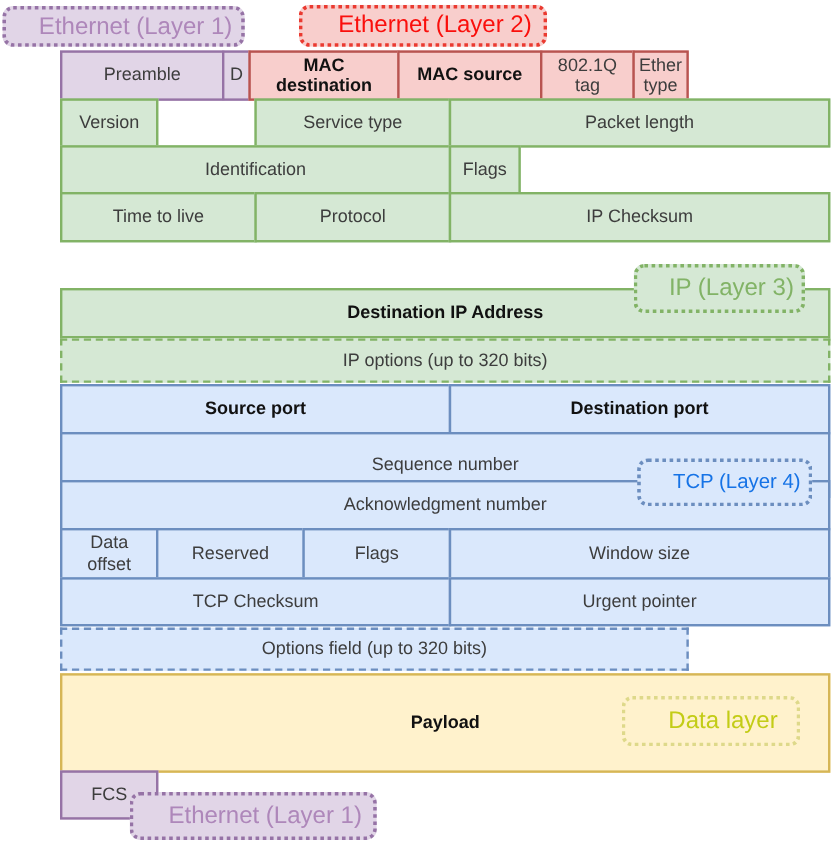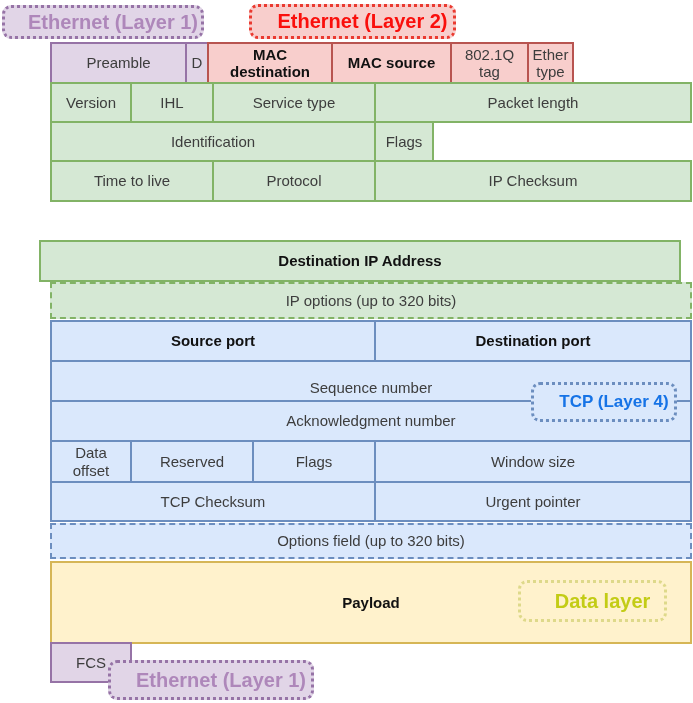--- a/index.html
+++ b/index.html
@@ -24,21 +24,21 @@
   .red{background:var(--red_fill);border:2px solid var(--red_stroke);}
   .green{background:var(--green_fill);border:2px solid var(--green_stroke);}
   .blue{background:var(--blue_fill);border:2px solid var(--blue_stroke);}
   .yellow{background:var(--yellow_fill);border:2px solid var(--yellow_stroke);}
   .dashed{border-style:dashed;}
   .label-box{
     position:absolute;
     box-sizing:border-box;
     display:flex;align-items:center;justify-content:center;
     text-align:center;
-    font-weight:bold;
+    font-weight:normal;
     border-radius:9px;
     padding-left:20px;
   }
   .eth1-label{
     background:var(--purple_fill);
     border:3px dotted var(--purple_stroke);
     color:var(--eth1_label_text);
     font-size:20px;
   }
   .eth2-label{
@@ -72,54 +72,54 @@
 <div id="canvas">
 
   <div class="cell purple" style="left:50px;top:42px;width:137px;height:42px;">Preamble</div>
   <div class="cell purple" style="left:185px;top:42px;width:24px;height:42px;">D</div>
   <div class="cell red bold" style="left:207px;top:42px;width:126px;height:42px;">MAC destination</div>
   <div class="cell red bold" style="left:331px;top:42px;width:121px;height:42px;">MAC source</div>
   <div class="cell red" style="left:450px;top:42px;width:79px;height:42px;">802.1Q tag</div>
   <div class="cell red" style="left:527px;top:42px;width:47px;height:42px;">Ether type</div>
 
   <div class="cell green" style="left:50px;top:82px;width:82px;height:41px;">Version</div>
-  <div class="cell green" style="left:130px;top:82px;width:84px;height:41px;">IHL</div>
   <div class="cell green" style="left:212px;top:82px;width:164px;height:41px;">Service type</div>
   <div class="cell green" style="left:374px;top:82px;width:318px;height:41px;">Packet length</div>
 
   <div class="cell green" style="left:50px;top:121px;width:326px;height:41px;">Identification</div>
   <div class="cell green" style="left:374px;top:121px;width:60px;height:41px;">Flags</div>
 
   <div class="cell green" style="left:50px;top:160px;width:164px;height:42px;">Time to live</div>
   <div class="cell green" style="left:212px;top:160px;width:164px;height:42px;">Protocol</div>
   <div class="cell green" style="left:374px;top:160px;width:318px;height:42px;">IP Checksum</div>
 
-  <div class="cell green bold" style="left:39px;top:240px;width:642px;height:42px;">Destination IP Address</div>
+  <div class="cell green bold" style="left:50px;top:240px;width:642px;height:42px;">Destination IP Address</div>
 
   <div class="cell green dashed" style="left:50px;top:282px;width:642px;height:37px;">IP options (up to 320 bits)</div>
 
   <div class="cell blue bold" style="left:50px;top:320px;width:326px;height:42px;">Source port</div>
   <div class="cell blue bold" style="left:374px;top:320px;width:318px;height:42px;">Destination port</div>
 
   <div class="cell blue" style="left:50px;top:360px;width:642px;height:55px;">Sequence number</div>
   <div class="cell blue" style="left:50px;top:400px;width:642px;height:42px;">Acknowledgment number</div>
 
   <div class="cell blue" style="left:50px;top:440px;width:82px;height:43px;">Data offset</div>
   <div class="cell blue" style="left:130px;top:440px;width:124px;height:43px;">Reserved</div>
   <div class="cell blue" style="left:252px;top:440px;width:124px;height:43px;">Flags</div>
   <div class="cell blue" style="left:374px;top:440px;width:318px;height:43px;">Window size</div>
 
   <div class="cell blue" style="left:50px;top:481px;width:326px;height:41px;">TCP Checksum</div>
   <div class="cell blue" style="left:374px;top:481px;width:318px;height:41px;">Urgent pointer</div>
 
-  <div class="cell blue dashed" style="left:50px;top:523px;width:642px;height:36px;">Options field (up to 320 bits)</div>
+  <div class="cell blue dashed" style="left:50px;top:523px;width:524px;height:36px;">Options field (up to 320 bits)</div>
 
   <div class="cell yellow bold" style="left:50px;top:561px;width:642px;height:83px;">Payload</div>
 
   <div class="cell purple" style="left:50px;top:642px;width:82px;height:41px;">FCS</div>
 
   <div class="label-box eth1-label" style="left:2px;top:5px;width:202px;height:34px;">Ethernet (Layer 1)</div>
   <div class="label-box eth2-label" style="left:249px;top:4px;width:207px;height:35px;">Ethernet (Layer 2)</div>
+  <div class="label-box ip-label" style="left:528px;top:220px;width:143px;height:41px;">IP (Layer 3)</div>
   <div class="label-box tcp-label" style="left:531px;top:382px;width:146px;height:40px;">TCP (Layer 4)</div>
   <div class="label-box data-label" style="left:518px;top:580px;width:149px;height:42px;">Data layer</div>
   <div class="label-box eth1-label" style="left:108px;top:660px;width:206px;height:40px;">Ethernet (Layer 1)</div>
 
 </div>
 
 </body></html>

